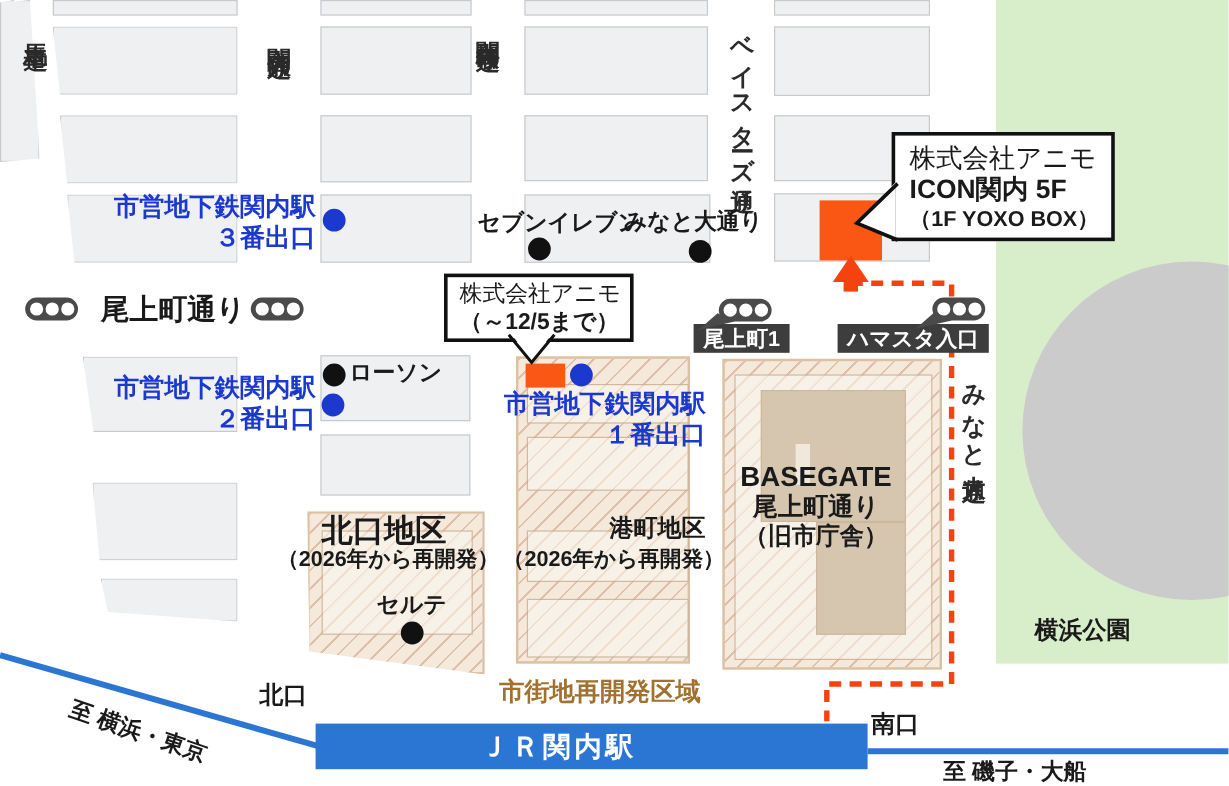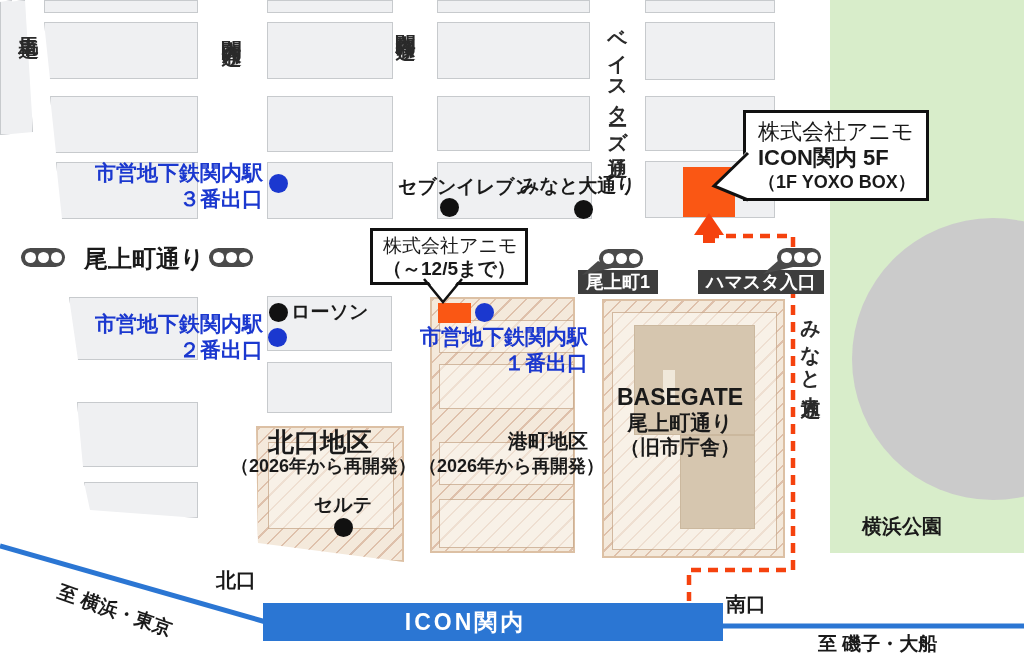--- a/index.html
+++ b/index.html
@@ -153,20 +153,21 @@
 
   <div class="txt" style="left:250px;top:428px;width:140px;text-align:center;font-size:26px;">北口地区</div>
   <div class="txt" style="left:231px;top:456px;font-size:18px;">（2026年から再開発）</div>
   <div class="txt" style="left:464px;top:430px;font-size:20px;margin-left:44px;">港町地区</div>
   <div class="txt" style="left:419px;top:456px;font-size:18px;">（2026年から再開発）</div>
   <div class="base-block" style="left:602px;top:384px;width:156px;">
     <div class="b1">BASEGATE</div>
     <div class="b2">尾上町通り</div>
     <div class="b3">（旧市庁舎）</div>
   </div>
+  <div class="txt brown" style="left:416px;top:565px;font-size:21px;font-weight:700;">市街地再開発区域</div>
 
   <div class="tl" style="left:21px;top:248px;">
       <i></i>
       <i></i>
       <i></i>
     </div>
   <div class="tl" style="left:209px;top:248px;">
       <i></i>
       <i></i>
       <i></i>
@@ -188,26 +189,26 @@
     <div class="l1">株式会社アニモ</div>
     <div class="l2">ICON関内 5F</div>
     <div class="l3">（1F YOXO BOX）</div>
   </div>
   <div class="callout small" style="left:370px;top:228px;">
     <div class="l1">株式会社アニモ</div>
     <div class="l2">（～12/5まで）</div>
   </div>
 
   <div class="jrbar" style="left:263px;top:603px;width:460px;height:38px;">
-    <span>ICON関内</span>
+    <span>ＪＲ関内駅</span>
   </div>
   <div class="txt" style="left:216px;top:569px;font-size:20px;">北口</div>
   <div class="txt" style="left:726px;top:593px;font-size:20px;">南口</div>
   <div class="txt" style="left:62px;top:581px;transform:rotate(19deg);transform-origin:0 0;">至 横浜・東京</div>
-  <div class="txt" style="left:818px;top:633px;">至 磯子・大船</div>
+  <div class="txt" style="left:786px;top:633px;">至 磯子・大船</div>
 
   <svg class="over" width="1024" height="655" viewBox="0 0 1024 655">
     <rect x="703" y="233" width="12" height="10" fill="var(--route,#f5420e)"></rect>
     <polygon points="709,213 694,235 724,235" fill="var(--route,#f5420e)"></polygon>
     <polygon points="746,152 714,186 746,199" fill="#fff"></polygon>
     <path d="M748 153 L714 186 L748 200" fill="none" stroke="#111" stroke-width="3"></path>
     <polygon points="426,278 443,302 460,278" fill="#fff"></polygon>
     <path d="M424 279 L443 302 L462 279" fill="none" stroke="#111" stroke-width="2.5"></path>
     <polygon points="598,261 582,275 612,268" fill="#4a4a4a"></polygon>
     <polygon points="779,260 763,274 793,267" fill="#4a4a4a"></polygon>

